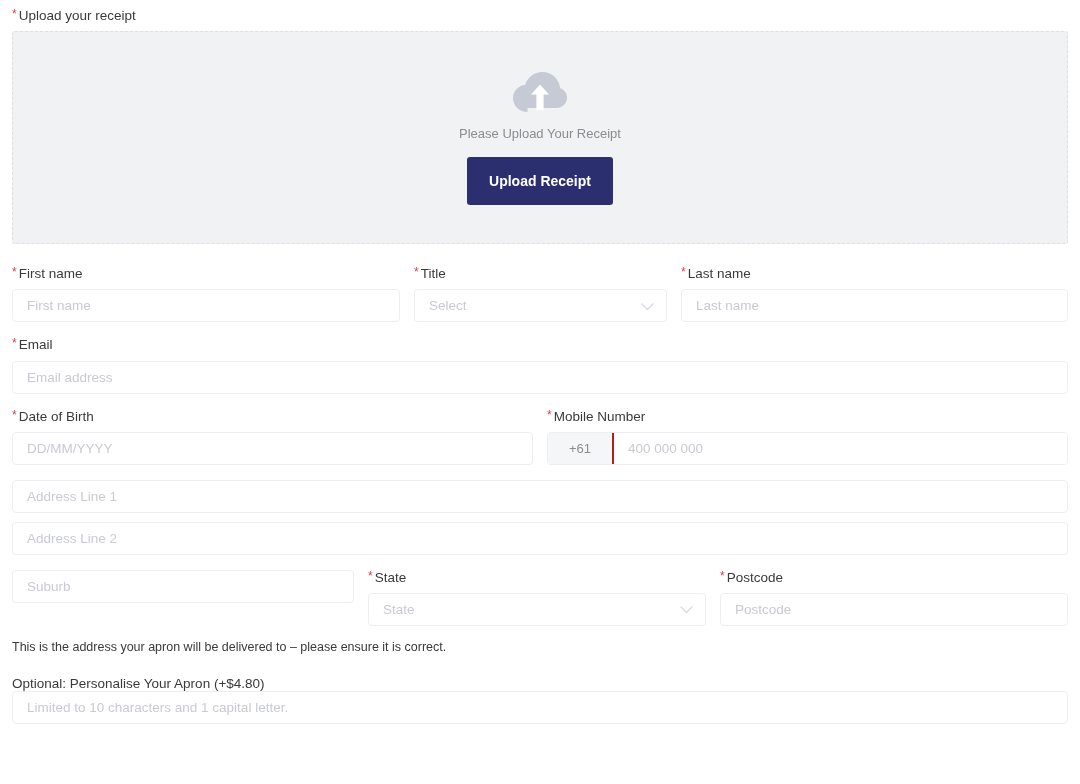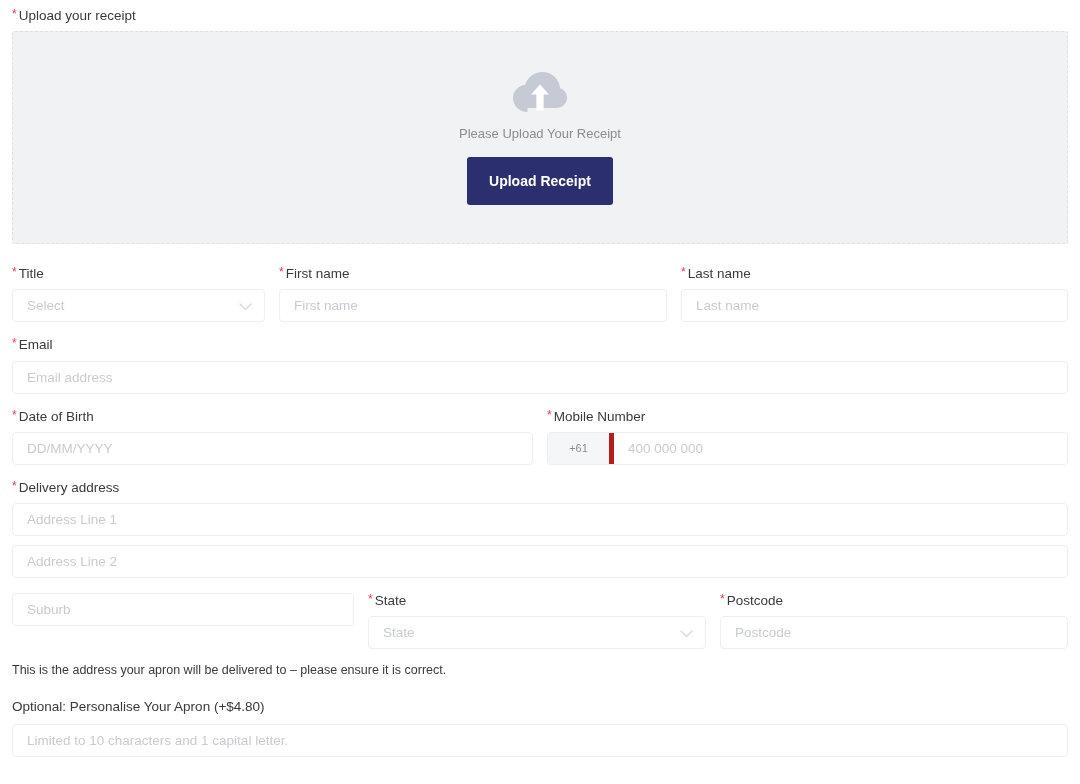--- a/index.html
+++ b/index.html
@@ -104,25 +104,25 @@
     display: flex;
     border: 1px solid #eceef1;
     border-radius: 4px;
     overflow: hidden;
     height: 33px;
     background: #fff;
   }
   .phone-prefix {
     width: 66px;
     background: #f5f6f8;
-    border-right: 5px solid #b91c1c;
+    border-right: 2px solid #b91c1c;
     display: flex;
     align-items: center;
     justify-content: center;
-    font-size: 11px;
+    font-size: 13px;
     color: #8a8d93;
   }
   .phone-input {
     flex: 1;
     border: none;
     padding: 0 14px;
     font-size: 13.5px;
     color: #333;
     outline: none;
     font-family: "Liberation Sans", sans-serif;
@@ -131,21 +131,21 @@
 
   .helper-text {
     font-size: 12.5px;
     color: #3a3a3a;
     margin-top: 14px;
     margin-bottom: 22px;
   }
   .optional-label {
     font-size: 13.5px;
     color: #3a3a3a;
-    margin-bottom: 10px;
+    margin-bottom: 0;
     display: block;
   }
   .addr-gap { margin-bottom: 9px; }
 </style>
 </head>
 <body>
 
 <div class="page">
 
   <label class="field-label upload-label">
@@ -157,41 +157,41 @@
       <svg class="cloud-icon" viewBox="0 0 56 44" xmlns="http://www.w3.org/2000/svg">
         <path fill="#c5cad4" d="M15.5 42C7.5 42 1 35.8 1 28.2c0-6.9 5.3-12.6 12.2-13.4C15.4 7.4 22.3 2 30.4 2c9.4 0 17.1 7.2 17.7 16.3C52.4 19.6 55 23.4 55 27.8 55 33.6 50.2 38 44.3 38H15.5z"></path>
         <path fill="#ffffff" d="M28 14.5l9 10h-5.4v15.8h-7.2V24.5H19z"></path>
       </svg>
     </span>
     <div class="dropzone-text">Please Upload Your Receipt</div>
     <button class="upload-btn">Upload Receipt</button>
   </div>
 
   <div class="row">
+    <div class="col c-first">
+      <label class="field-label">
+        <span class="req">*</span><span>First name</span>
+      </label>
+      <input class="inp" placeholder="First name" style="">
+    </div>
+
     <div class="col c-title">
       <label class="field-label">
         <span class="req">*</span><span>Title</span>
       </label>
       <div class="select-wrap">
         <input class="inp" readonly="" placeholder="Select" style="">
         <span class="chev">
           <svg width="13" height="8" viewBox="0 0 13 8">
               <path d="M1 1l5.5 5.5L12 1" stroke="#d7d9e0" stroke-width="1.4" fill="none" stroke-linecap="round"></path>
             </svg>
         </span>
       </div>
     </div>
 
-    <div class="col c-first">
-      <label class="field-label">
-        <span class="req">*</span><span>First name</span>
-      </label>
-      <input class="inp" placeholder="First name" style="">
-    </div>
-
     <div class="col c-last">
       <label class="field-label">
         <span class="req">*</span><span>Last name</span>
       </label>
       <input class="inp" placeholder="Last name" style="">
     </div>
   </div>
 
   <div class="full">
     <label class="field-label">
@@ -213,23 +213,20 @@
         <span class="req">*</span><span>Mobile Number</span>
       </label>
       <div class="phone-group">
         <div class="phone-prefix">+61</div>
         <input class="phone-input" placeholder="400 000 000" style="">
       </div>
     </div>
   </div>
 
   <div class="full addr-gap">
-    <label class="field-label">
-      <span class="req">*</span><span>Delivery address</span>
-    </label>
     <input class="inp" placeholder="Address Line 1" style="">
   </div>
 
   <div class="full">
     <input class="inp" placeholder="Address Line 2" style="">
   </div>
 
   <div class="row" style="margin-bottom:6px;">
     <div class="col c-suburb">
       <input class="inp" placeholder="Suburb" style="">

